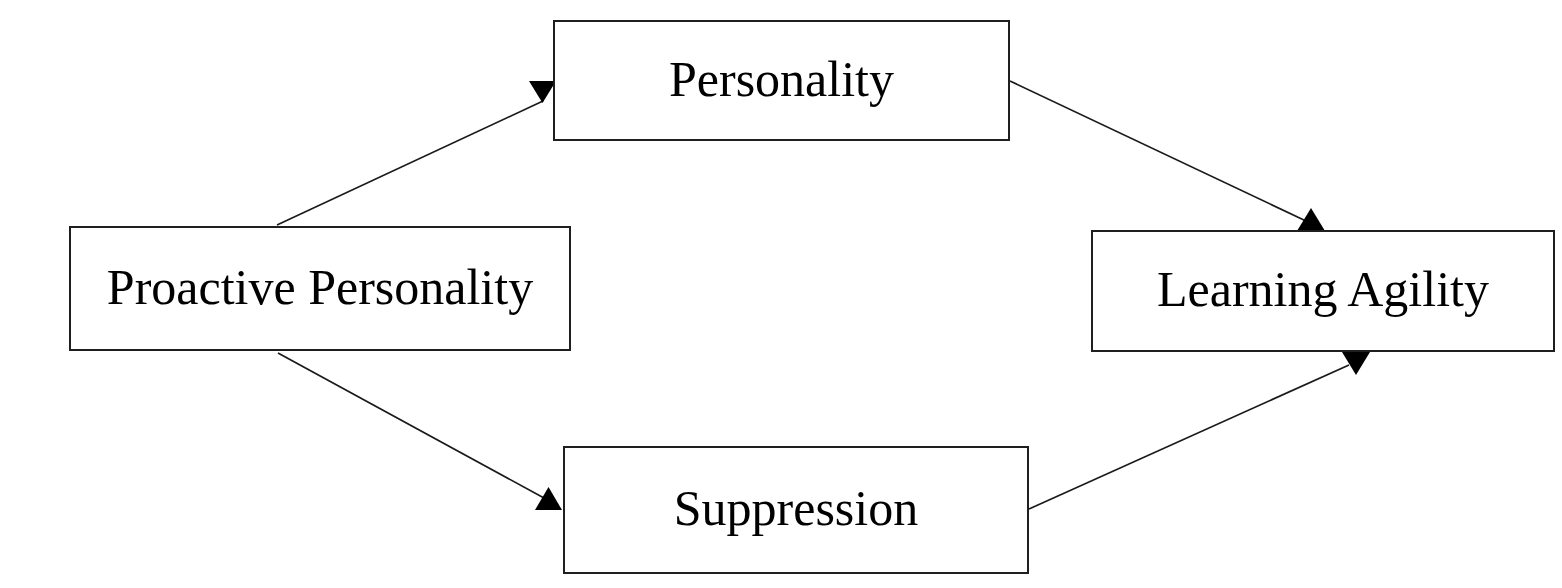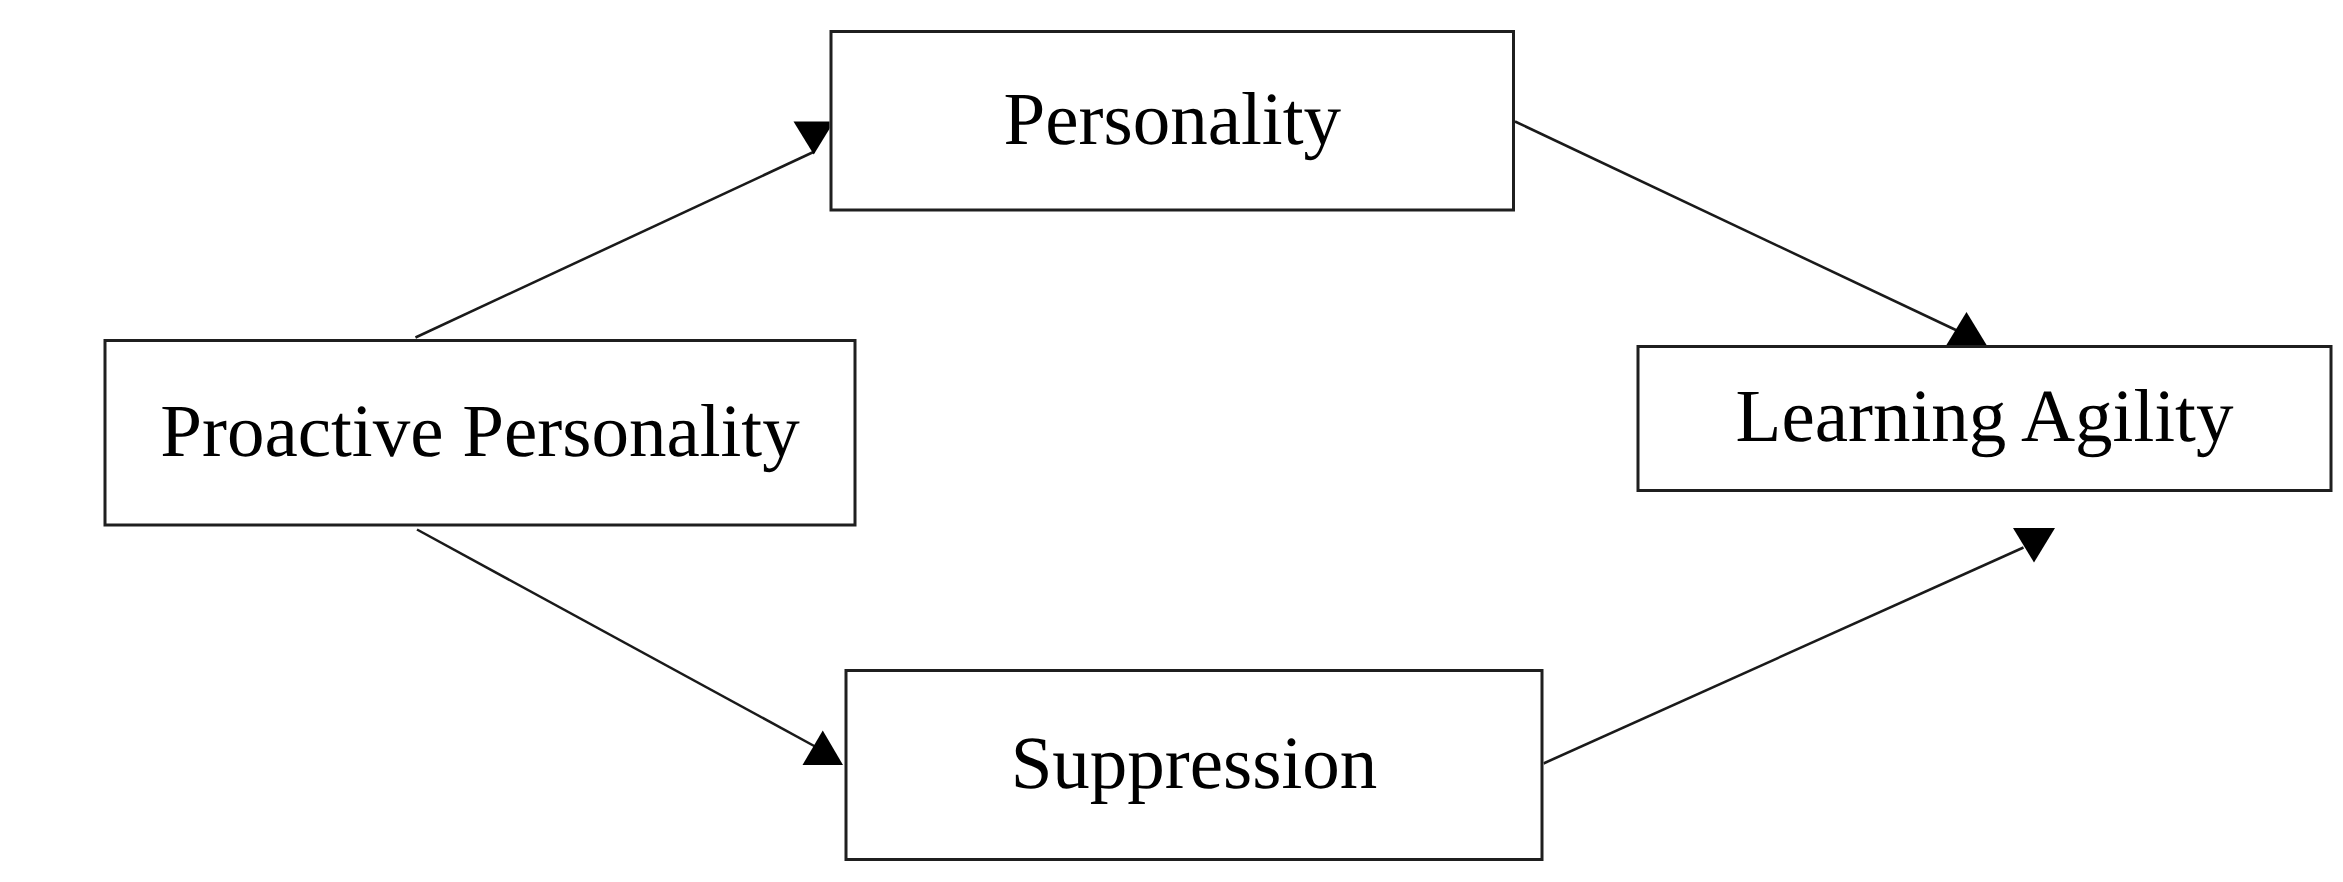--- a/index.html
+++ b/index.html
@@ -34,21 +34,21 @@
   }
   .node-label {
     font-size: 50px;
     line-height: 1;
     color: #000000;
     white-space: nowrap;
     padding-bottom: 4px;
   }
   .node-proactive   { left: 25px;   top: 226px; width: 502px; height: 125px; margin-left: 44px; }
   .node-reappraisal { left: 553px;  top: 20px;  width: 457px; height: 121px; }
-  .node-learning    { left: 1091px; top: 230px; width: 464px; height: 98px; }
+  .node-learning    { left: 1091px; top: 230px; width: 464px; height: 122px; }
   .node-suppression { left: 563px;  top: 446px; width: 466px; height: 128px; }
   .edge-line {
     stroke: #1a1a1a;
     stroke-width: 1.7;
     fill: none;
   }
   .edge-head {
     fill: #000000;
     stroke: none;
   }

